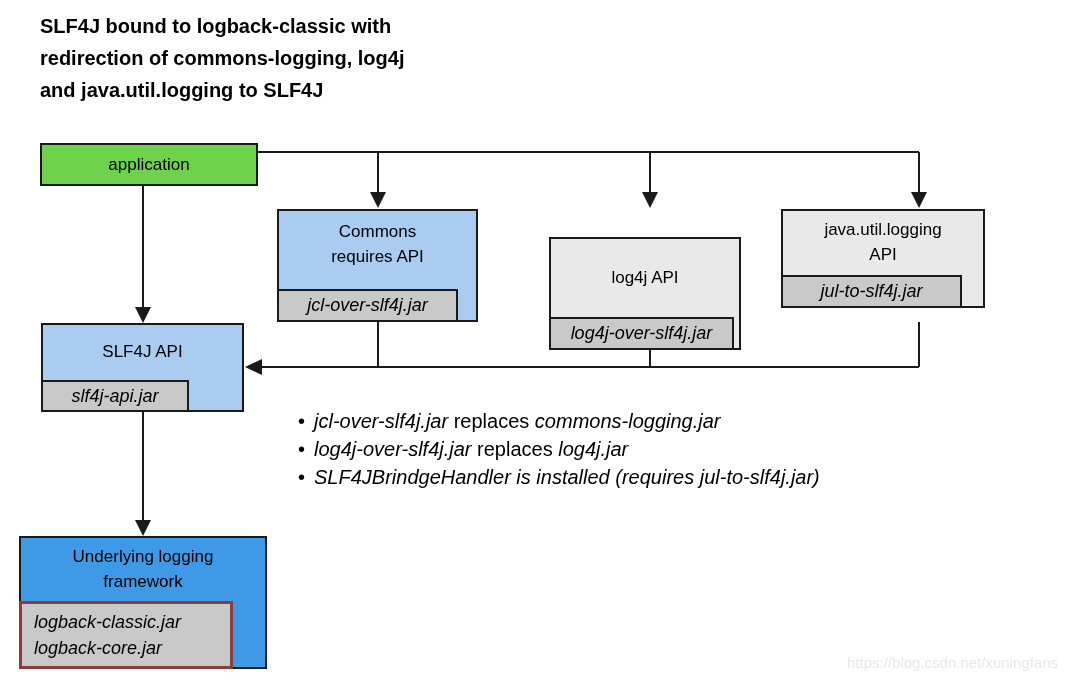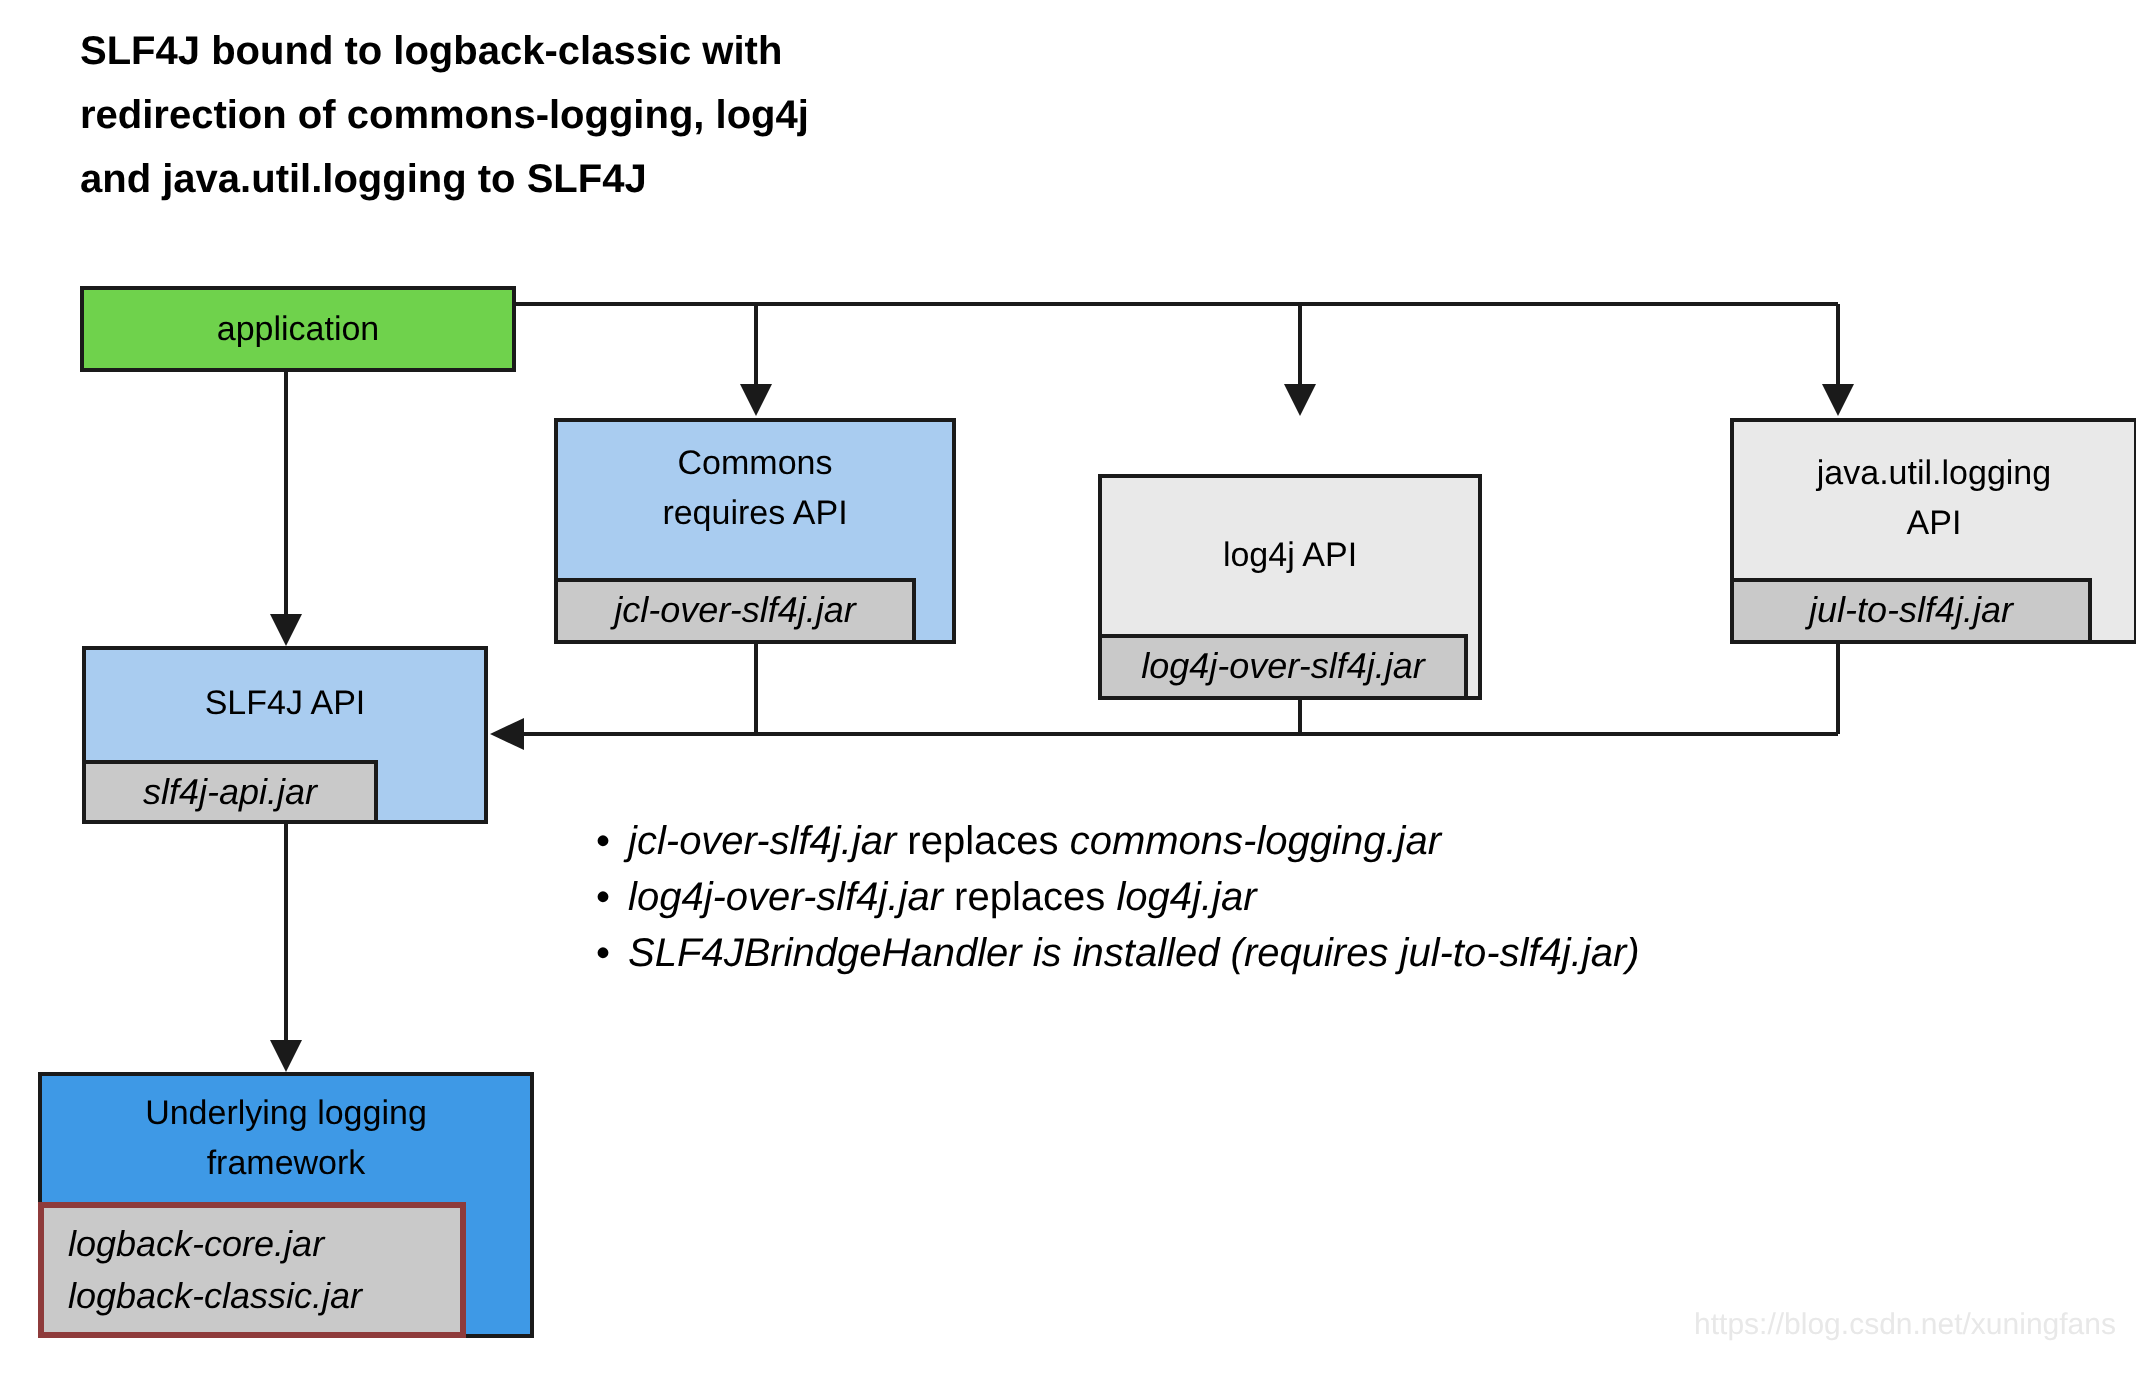--- a/index.html
+++ b/index.html
@@ -21,21 +21,21 @@
     border:2px solid var(--ink);box-sizing:border-box;display:flex;align-items:center;
     justify-content:center;font-style:italic;font-size:18px;}
   #app-box{left:40px;top:131px;width:218px;height:43px;background:var(--green);
     display:flex;align-items:center;justify-content:center;font-size:17px;margin-top:12px;}
   #commons-box{left:277px;top:209px;width:201px;height:113px;background:var(--light-blue);}
   #commons-box .label-zone{bottom:44px;}
   #commons-box .chip{width:181px;height:33px;}
   #log4j-box{left:549px;top:209px;width:192px;height:113px;background:var(--light-gray);margin-top:28px;}
   #log4j-box .label-zone{bottom:33px;}
   #log4j-box .chip{width:185px;height:33px;}
-  #jul-box{left:865px;top:209px;width:204px;height:113px;background:var(--light-gray);text-decoration:underline;}
+  #jul-box{left:781px;top:209px;width:204px;height:99px;background:var(--light-gray);text-decoration:underline;}
   #jul-box .label-zone{bottom:33px;}
   #jul-box .chip{width:181px;height:33px;}
   #slf4j-box{left:41px;top:323px;width:203px;height:89px;background:var(--light-blue);}
   #slf4j-box .label-zone{bottom:32px;}
   #slf4j-box .chip{width:148px;height:32px;}
   #framework-box{left:19px;top:536px;width:248px;height:133px;background:var(--bright-blue);}
   #framework-box .label-zone{bottom:68px;}
   #framework-box .chip{width:214px;height:68px;border:3px solid var(--chip-border-red);
     flex-direction:column;align-items:flex-start;justify-content:center;
     padding-left:12px;line-height:26px;}
@@ -126,22 +126,22 @@
       <span>slf4j-api.jar</span>
     </div>
   </div>
 
   <div class="node" id="framework-box">
     <div class="label-zone">
       <div>Underlying logging</div>
       <div>framework</div>
     </div>
     <div class="chip">
+      <div>logback-classic.jar</div>
       <div>logback-core.jar</div>
-      <div>logback-classic.jar</div>
     </div>
   </div>
 
   <div class="notes">
     <div class="note">
       <span class="bullet">•</span><span class="it">jcl-over-slf4j.jar</span><span> replaces </span><span class="it">commons-logging.jar</span>
     </div>
     <div class="note">
       <span class="bullet">•</span><span class="it">log4j-over-slf4j.jar</span><span> replaces </span><span class="it">log4j.jar</span>
     </div>

